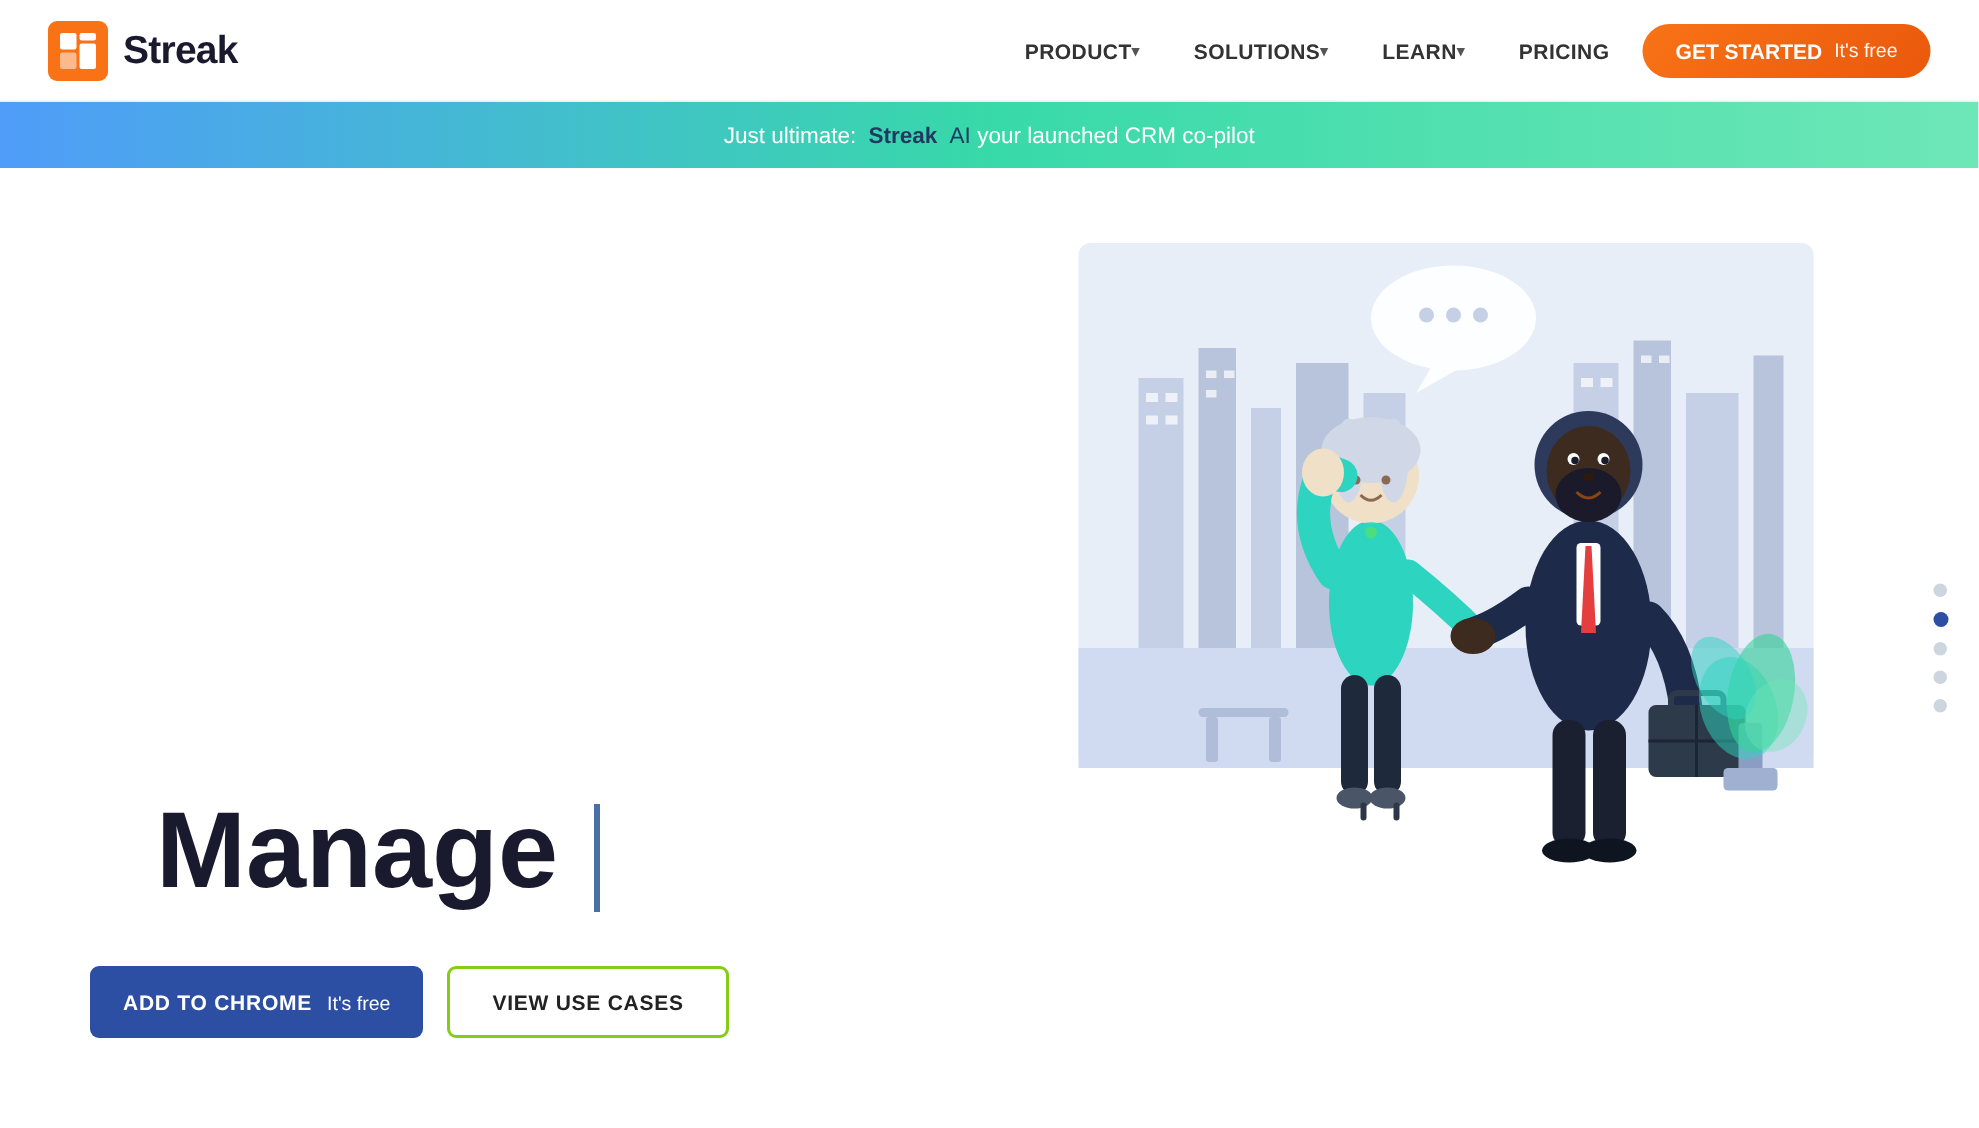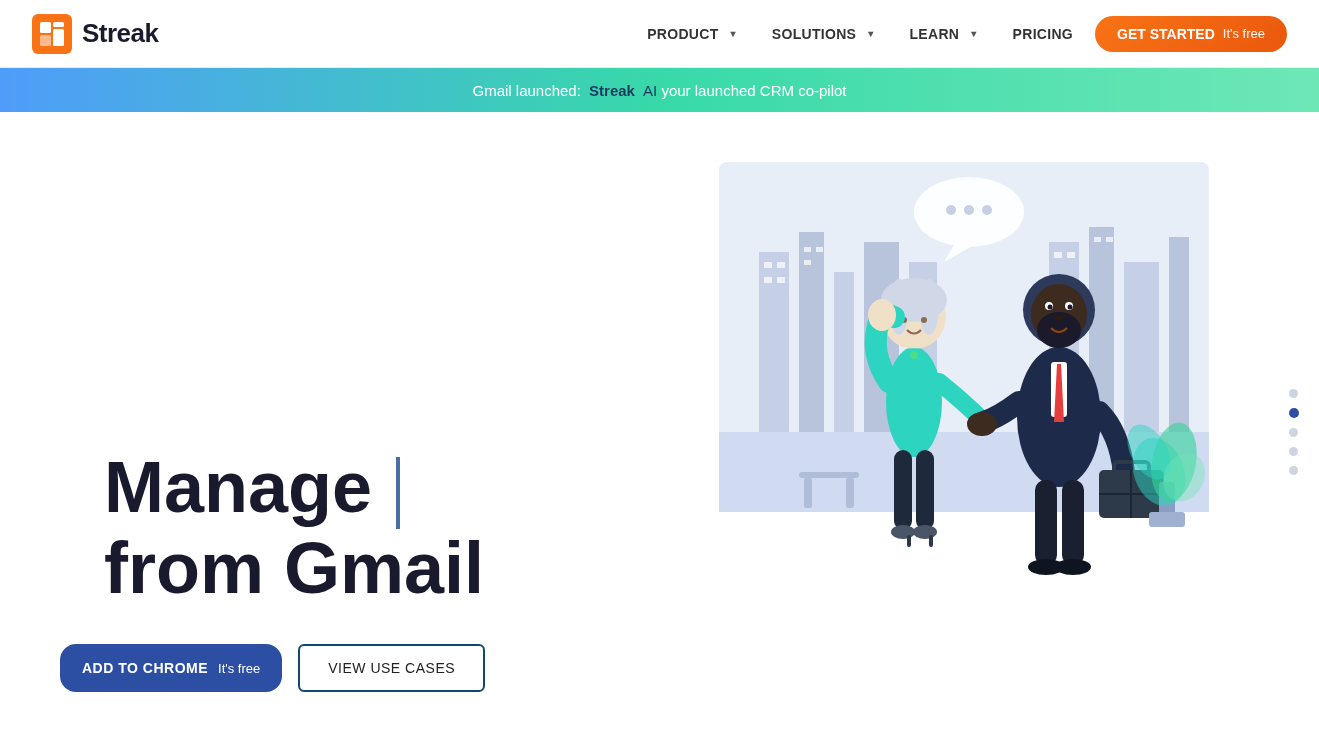--- a/index.html
+++ b/index.html
@@ -33,21 +33,21 @@
       letter-spacing: -0.5px;
     }
     .nav-links {
       display: flex;
       align-items: center;
       gap: 8px;
     }
     .nav-item {
       display: flex;
       align-items: center;
-      gap: 12px;
+      gap: 0;
       padding: 8px 14px;
       font-size: 14px;
       font-weight: 600;
       color: #333;
       cursor: pointer;
       border-radius: 4px;
       text-transform: uppercase;
       letter-spacing: 0.3px;
     }
     .nav-chevron {
@@ -132,45 +132,45 @@
     }
     .hero-buttons {
       display: flex;
       gap: 16px;
       align-items: center;
     }
     .btn-chrome {
       background: #2c4fa3;
       color: #fff;
       border: none;
-      border-radius: 16px;
+      border-radius: 6px;
       padding: 16px 22px;
       font-size: 14px;
       font-weight: 800;
       cursor: pointer;
       display: flex;
       align-items: center;
       gap: 10px;
       text-transform: uppercase;
       letter-spacing: 0.5px;
     }
     .btn-chrome .free-sub {
       font-weight: 400;
       font-size: 13px;
       text-transform: none;
       letter-spacing: 0;
     }
     .btn-use-cases {
       background: #fff;
       color: #222;
-      border: 2px solid #0c4a6e;
+      border: 2px solid #84cc16;
       border-radius: 6px;
       padding: 14px 28px;
       font-size: 14px;
-      font-weight: 400;
+      font-weight: 700;
       cursor: pointer;
       text-transform: uppercase;
       letter-spacing: 0.5px;
     }
 
     
     .hero-illustration {
       position: absolute;
       right: 60px;
       top: 20px;
@@ -234,33 +234,32 @@
       <span>PRICING</span>
     </div>
     <button class="cta-button">
       <span>GET STARTED</span>
       <span class="free-label">It's free</span>
     </button>
   </div>
 </nav>
 
 <div class="banner">
-  <span>Gmail launched:</span>
+  <span>Just ultimate:</span>
   <span class="banner-highlight">&nbsp;Streak</span>
   <span class="banner-ai">&nbsp;AI&nbsp;</span>
   <span>your launched CRM co-pilot</span>
 </div>
 
 <section class="hero">
 
   <div class="hero-left">
     <h1 class="hero-heading">
       <span>Manage</span>
       <span class="cursor-bar"></span><br>
-      <span>from Gmail</span>
     </h1>
     <div class="hero-buttons">
       <button class="btn-chrome">
         <span>ADD TO CHROME</span>
         <span class="free-sub">It's free</span>
       </button>
       <button class="btn-use-cases">
         <span>VIEW USE CASES</span>
       </button>
     </div>

